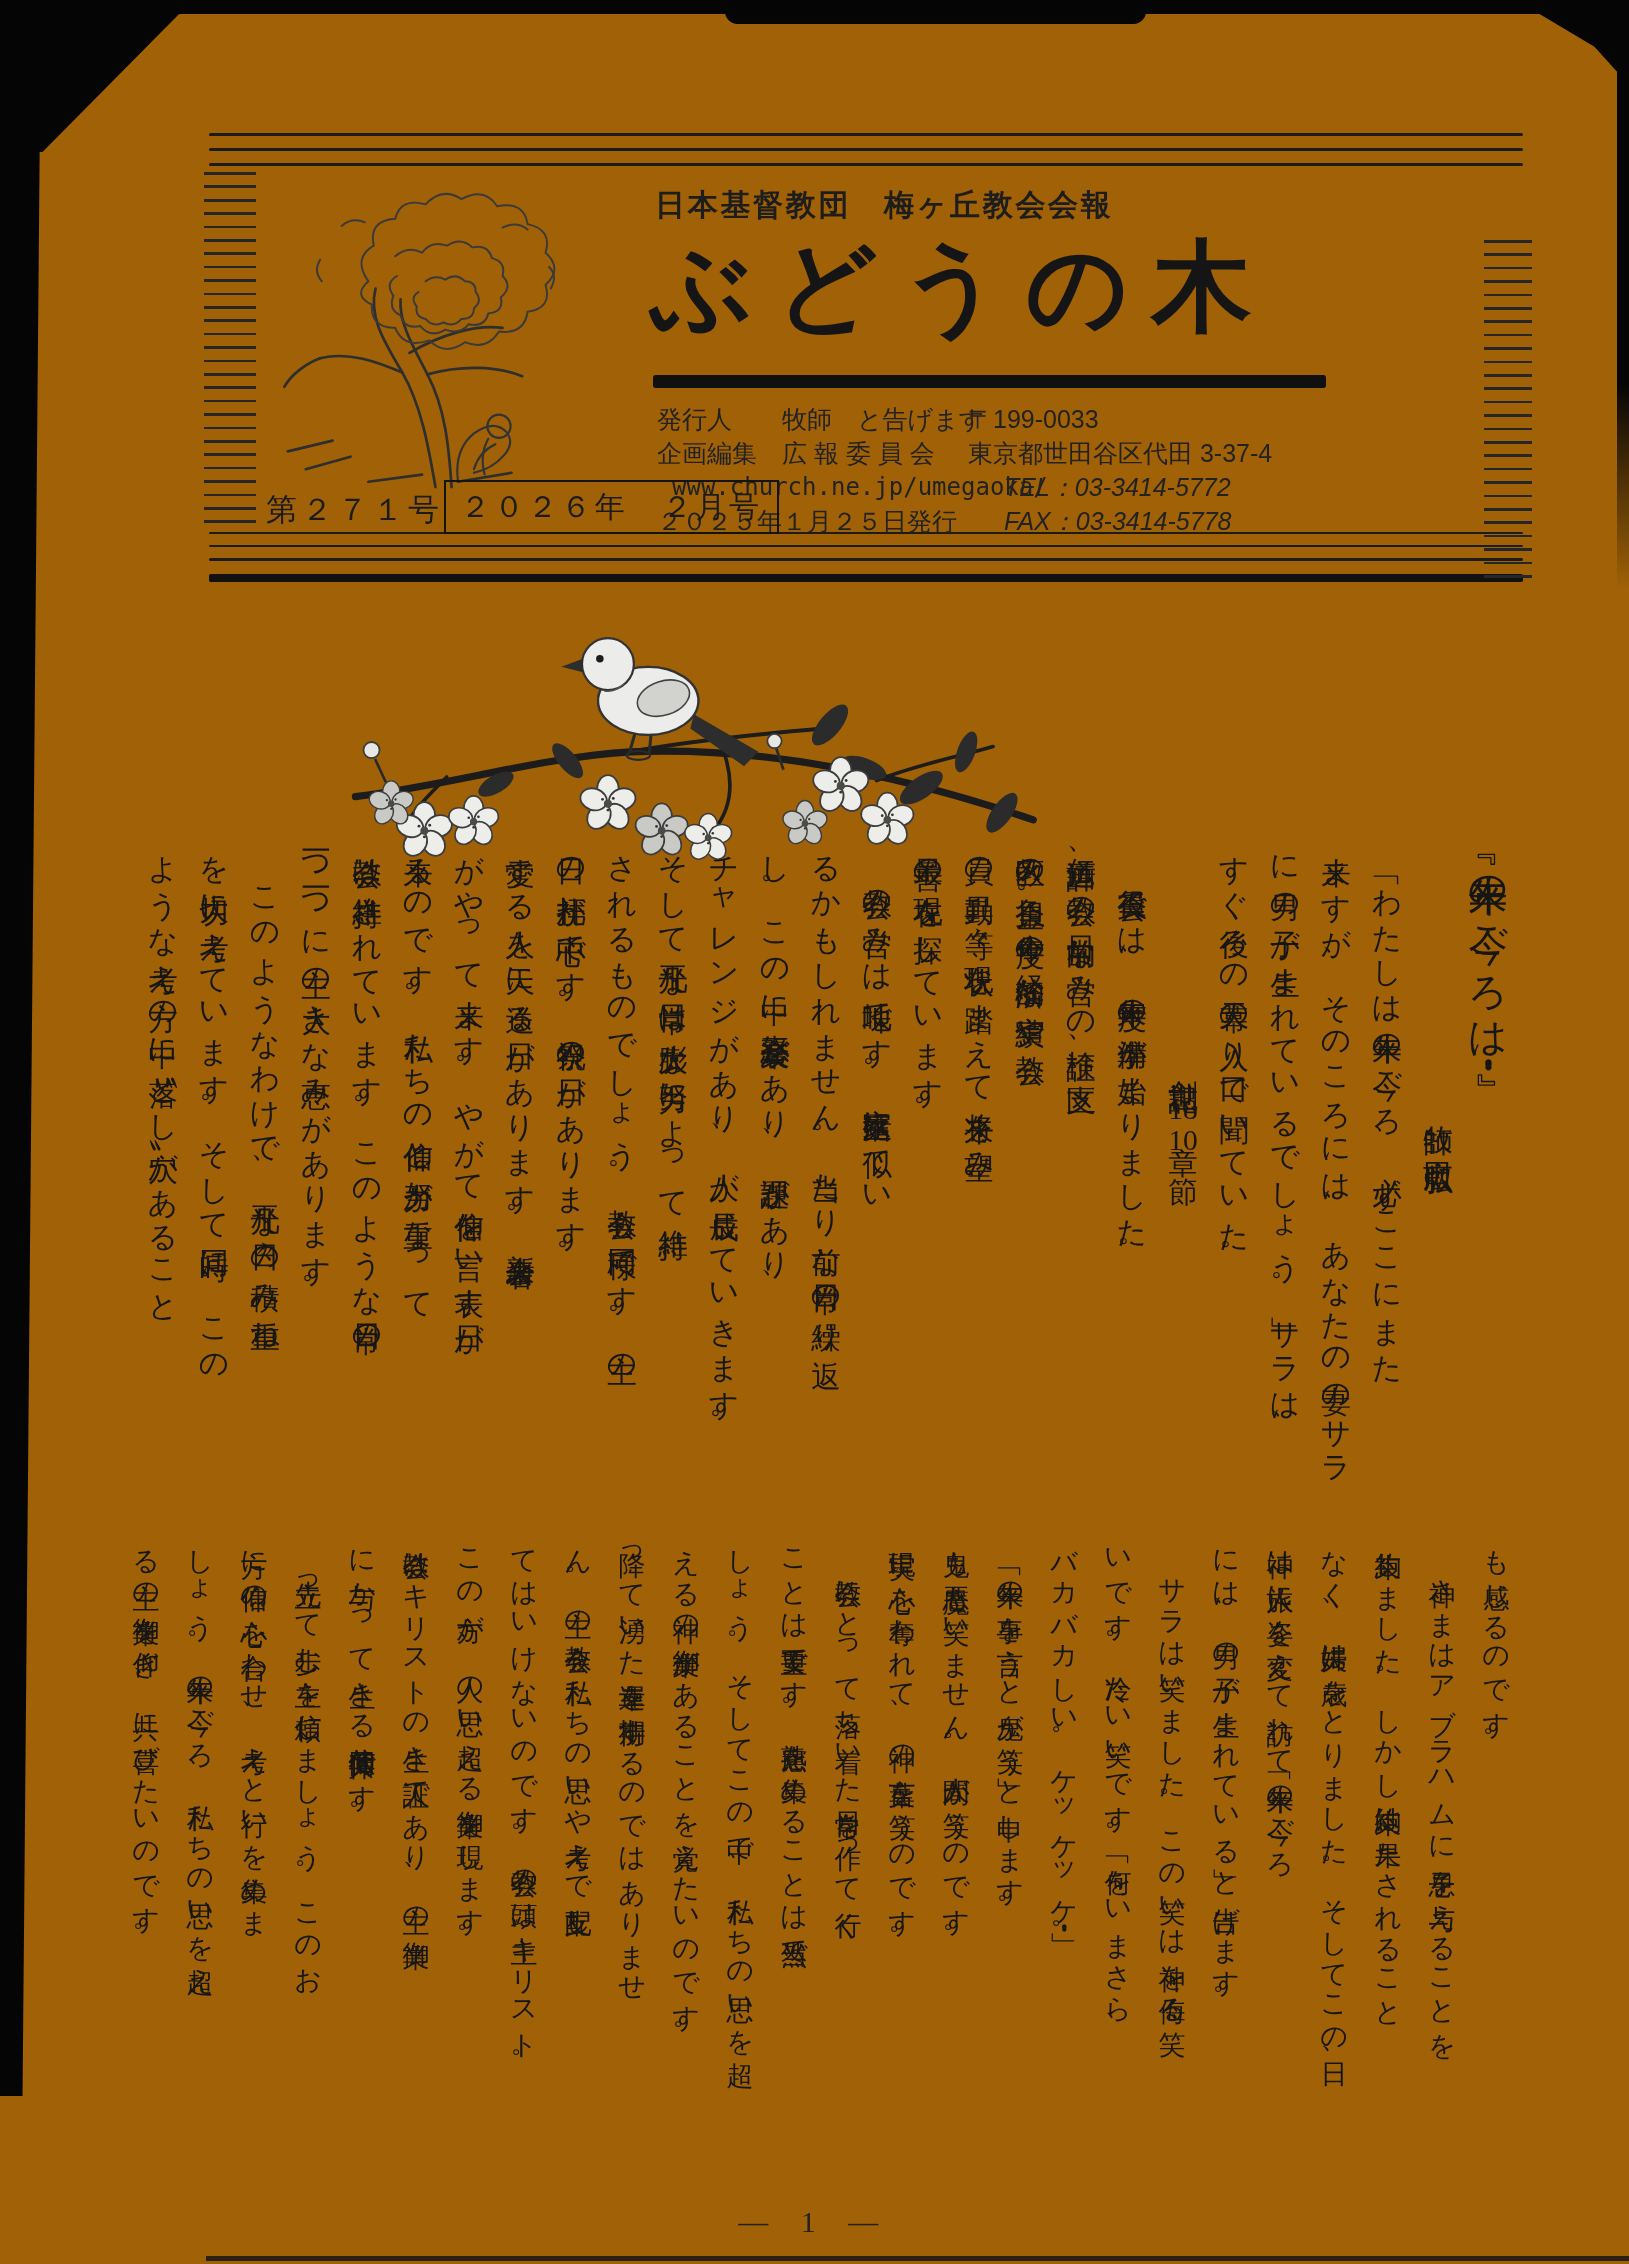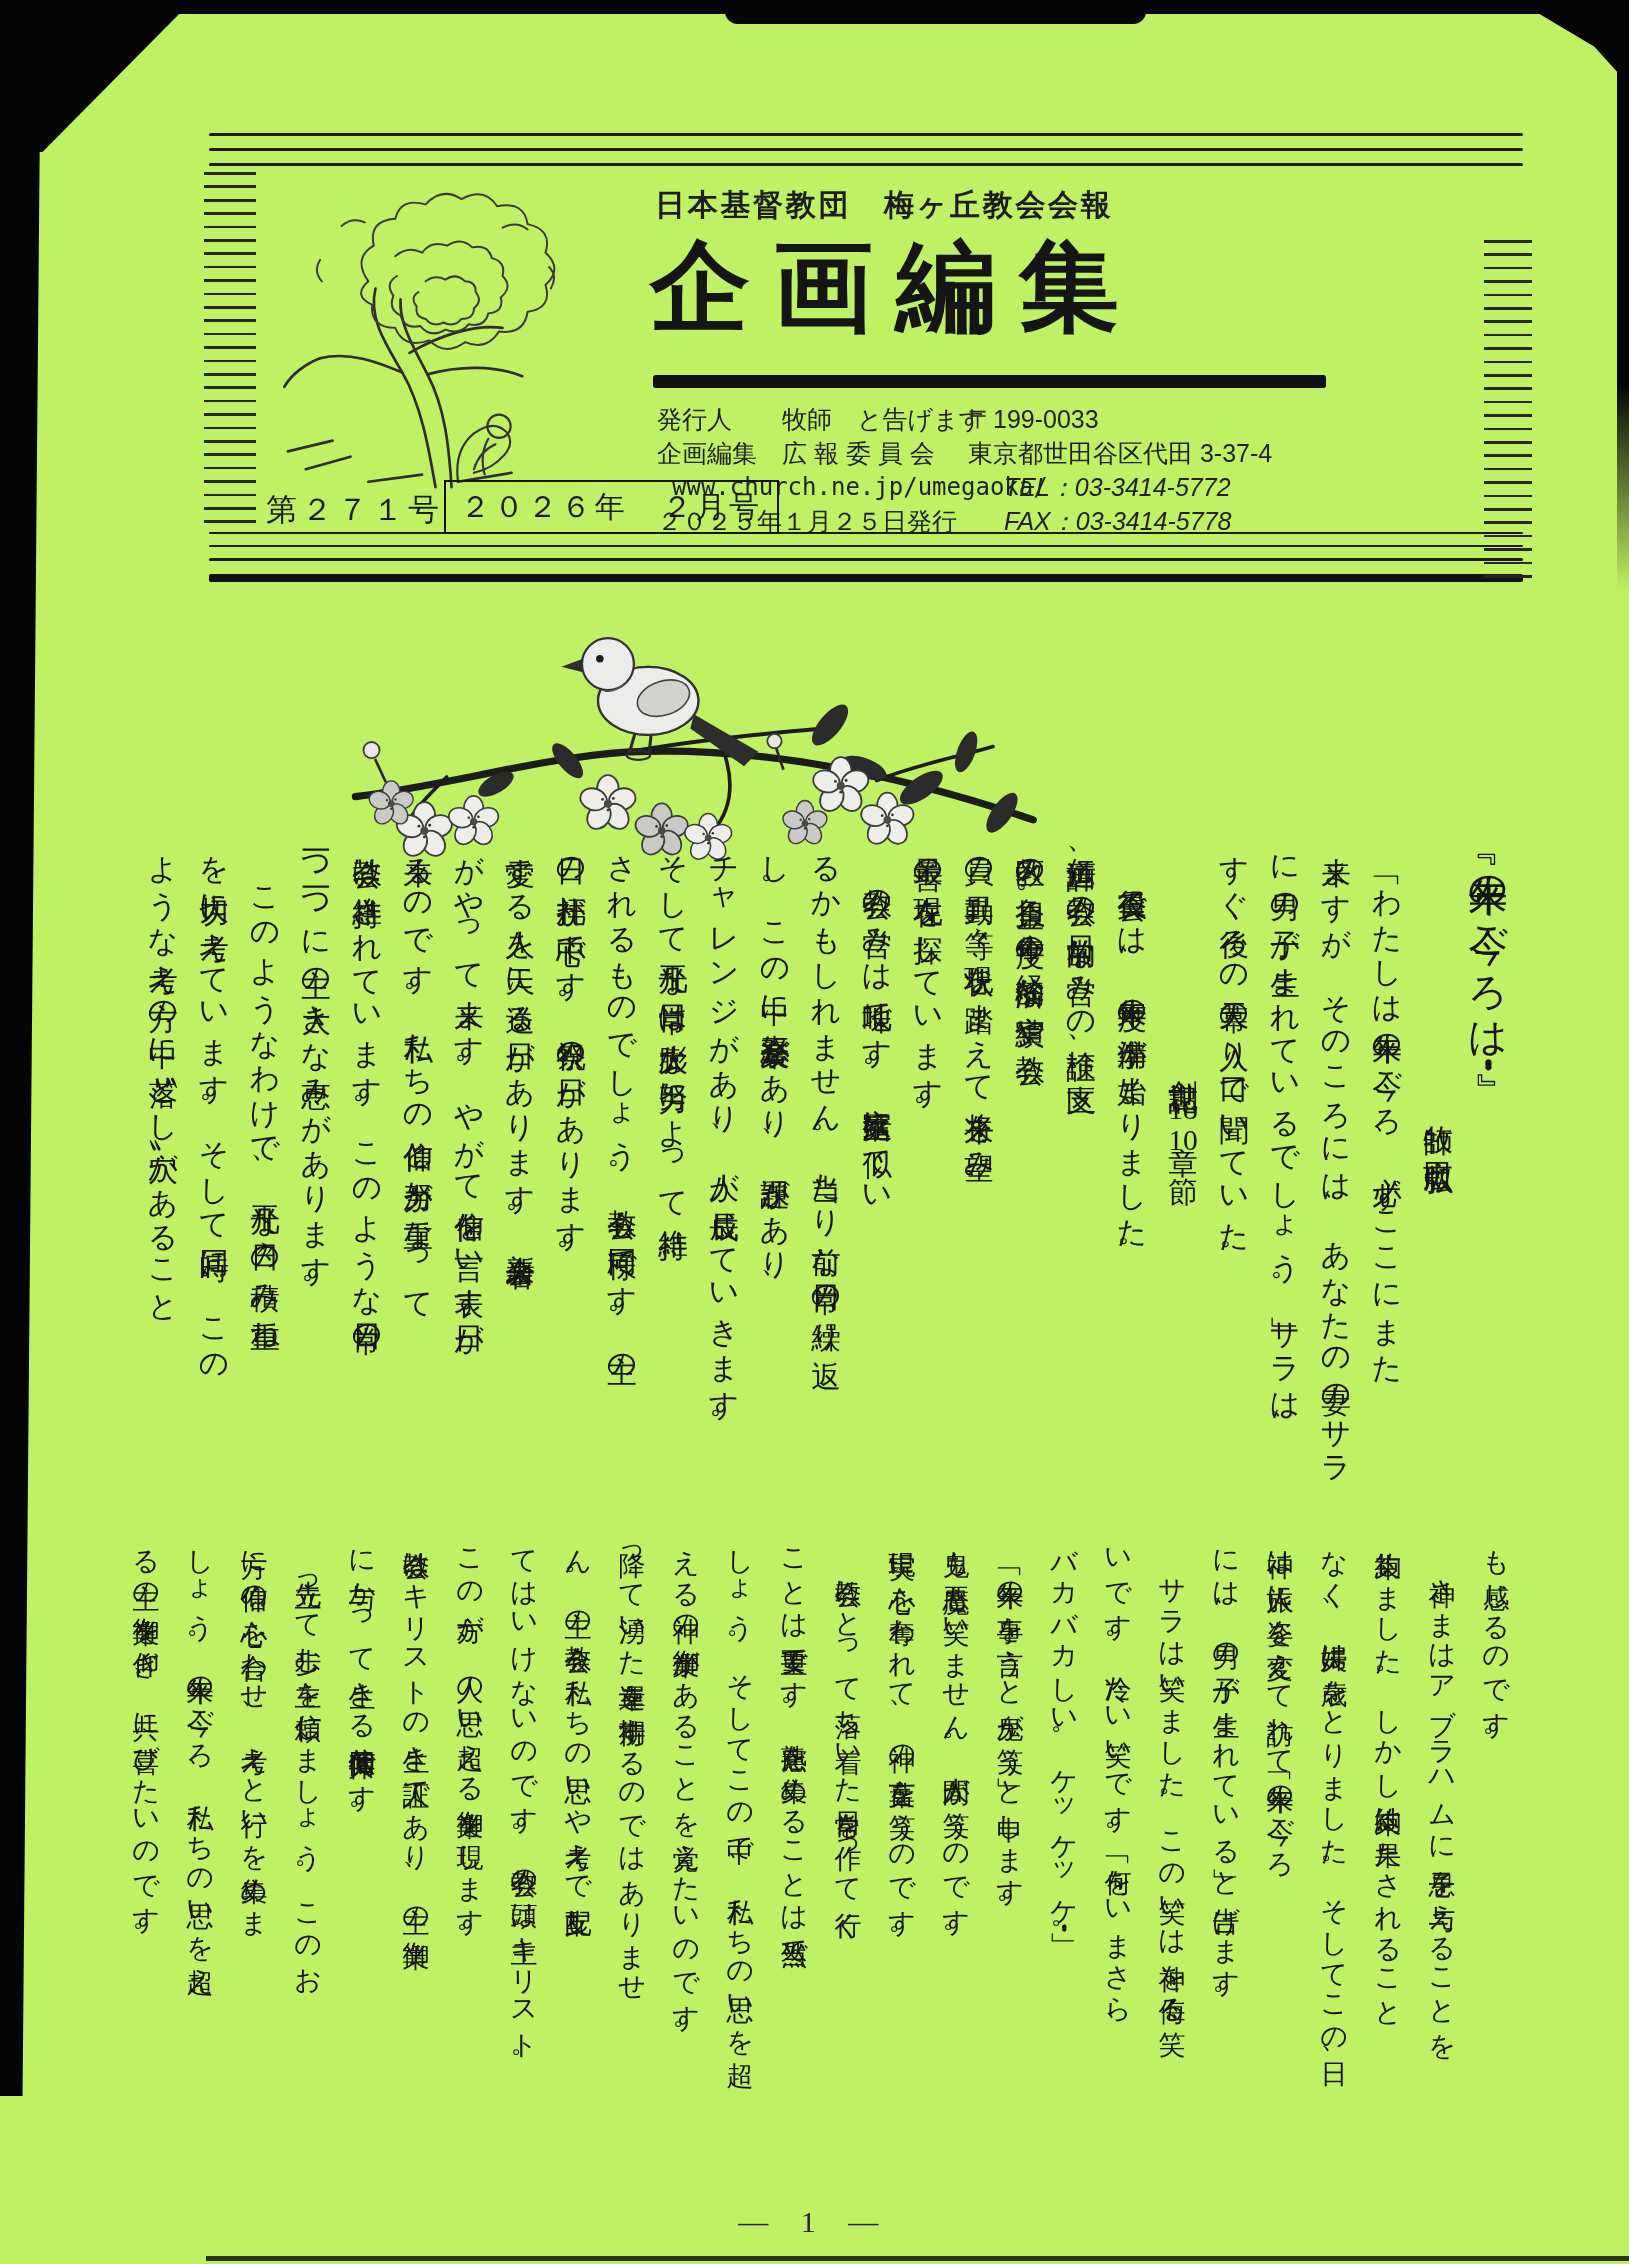--- a/index.html
+++ b/index.html
@@ -1,16 +1,16 @@
 <!DOCTYPE html>
 <html lang="ja" style="font-size:14.3px"><head>
 <meta charset="utf-8">
 <style>
   html,body{margin:0;padding:0;background:#070707;}
-  .page{position:relative;width:1629px;height:2265px;background:#bef264;overflow:hidden;
+  .page{position:relative;width:1629px;height:2265px;background:#a16207;overflow:hidden;
         font-family:"Liberation Serif","DejaVu Serif",serif;color:#1b1b1b;}
   
   .edge{position:absolute;background:#050505;}
   .edge-top{left:0;top:0;width:1629px;height:14.3px;}
   .edge-top-blob{left:725px;top:0;width:421px;height:24px;border-radius:0 0 12.5px 12.5px;}
   .edge-topleft{left:0;top:0;width:193px;height:152px;clip-path:polygon(0 0,100% 0,22% 100%,0 100%);}
   .edge-left{left:0;top:0;width:41px;height:2096px;clip-path:polygon(0 0,100% 0,55% 100%,0 100%);}
   .edge-topright{right:0;top:0;width:157px;height:85px;clip-path:polygon(28% 0,100% 0,100% 100%,78% 55%);}
   .edge-right{right:0;top:0;width:12.5px;height:591px;background:linear-gradient(180deg,#050505 65%,rgba(5,5,5,0));}
   .edge-bottom{left:206px;top:2256px;width:1423px;height:4.5px;background:#161616;opacity:.85;}
@@ -99,21 +99,21 @@
       <g fill="none" stroke="#333" stroke-width="2.4" stroke-linecap="round">
         <path d="M250,342 q-4,-34 18,-52 q22,-16 36,-2 q10,12 -2,26 q-14,16 -34,20"></path>
         <path d="M268,330 q6,-20 24,-28"></path>
         <circle cx="292,274" r="0"></circle>
         <circle cx="296" cy="282" r="13"></circle>
         <path d="M284,296 q-10,18 -4,40"></path>
       </g>
     </svg>
 
     <div class="kicker">日本基督教団　梅ヶ丘教会会報</div>
-    <div class="big-title">企画編集</div>
+    <div class="big-title">ぶどうの木</div>
     <div class="title-bar"></div>
 
     <div class="pubinfo pub-left">
       <div class="line">発行人　　牧師　と告げます</div>
       <div class="line">企画編集　広 報 委 員 会</div>
       <div class="line mono">www.church.ne.jp/umegaoka/</div>
       <div class="line">２０２５年１月２５日発行</div>
     </div>
     <div class="pubinfo pub-right">
       <div class="line">〒199-0033</div>

